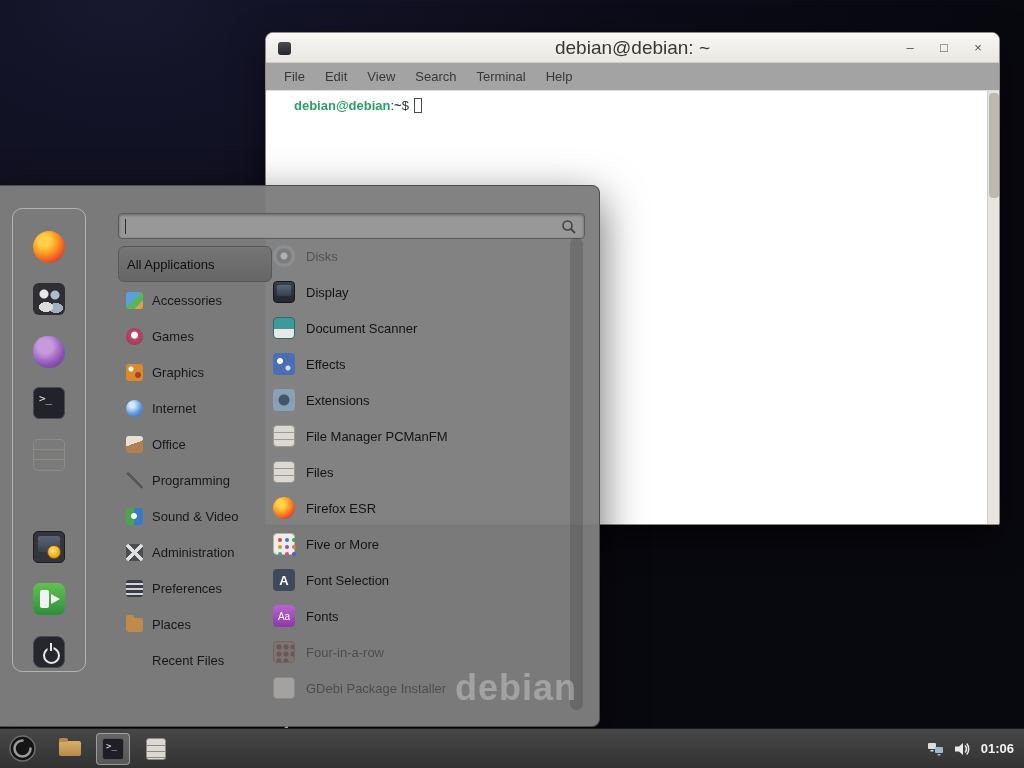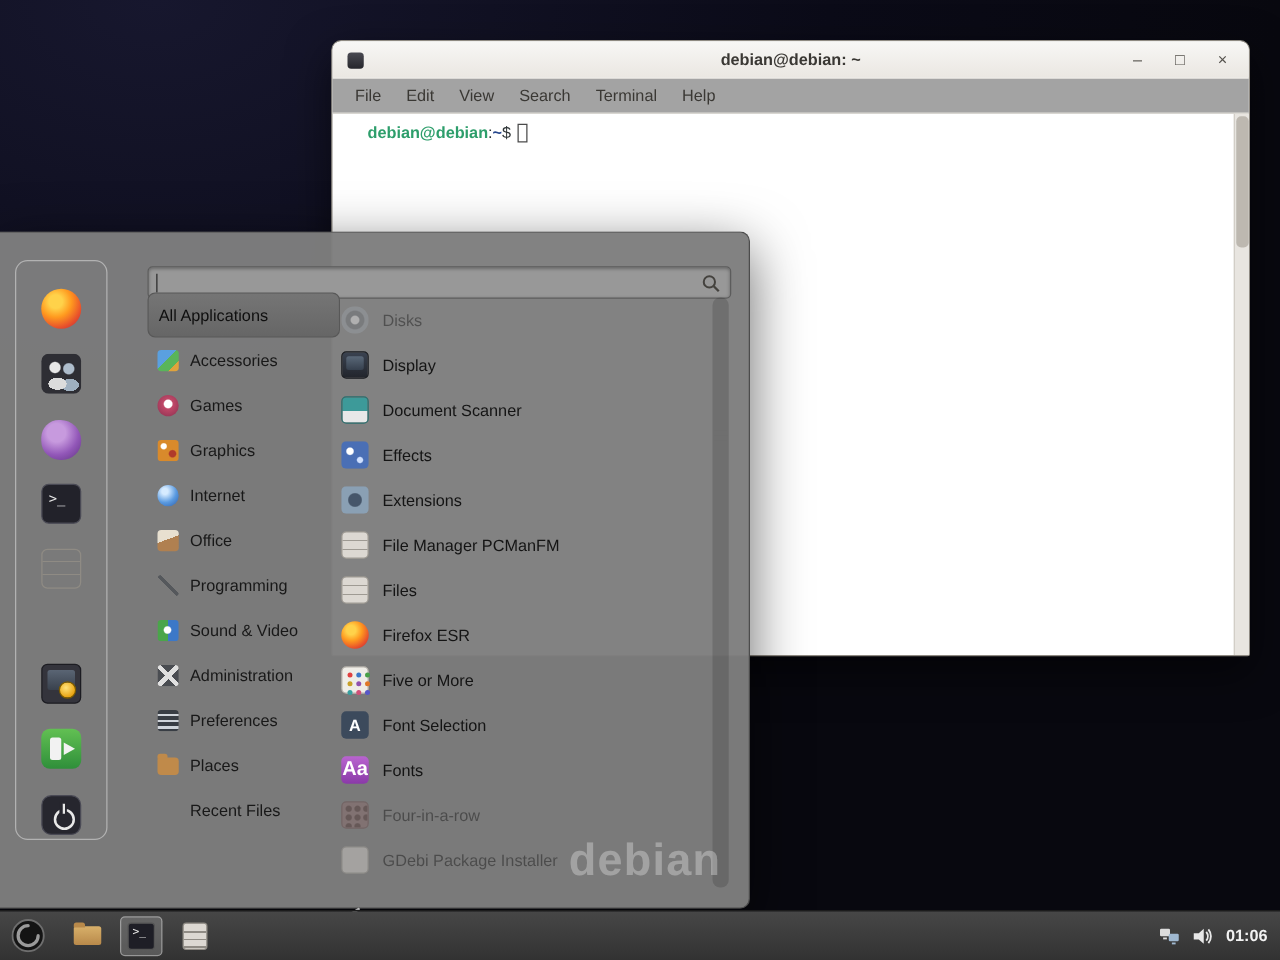--- a/index.html
+++ b/index.html
@@ -13,21 +13,21 @@
   .terminal {
     position:absolute; left:265px; top:32px; width:735px; height:493px;
     background:#ffffff; border:1px solid #8f8a82; border-radius:8px 8px 2px 2px;
     box-shadow:0 12px 34px rgba(0,0,0,.55); z-index:1;
   }
   .titlebar {
     height:30px; background:linear-gradient(#f8f7f5,#eae7e2);
     border-bottom:1px solid #d2cec7; border-radius:7px 7px 0 0;
     position:relative; display:flex; align-items:center; justify-content:center;
   }
-  .titlebar .title { font-weight:bold; font-size:13px; color:#3a3834; }
+  .titlebar .title { font-weight:normal; font-size:19px; color:#3a3834; }
   .title-appicon { position:absolute; left:12px; top:9px; width:13px; height:13px;
     background:linear-gradient(#4a4a52,#26262c); border-radius:3px; }
   .win-btns { position:absolute; right:12px; top:0; height:30px; display:flex; align-items:center; gap:16px; }
   .win-btn { width:18px; text-align:center; font-size:13px; color:#55524d; cursor:default; line-height:30px; }
   .menubar {
     height:28px; background:#a3a3a3; border-bottom:1px solid #e2dfd9;
     display:flex; align-items:center; padding-left:8px;
   }
   .menubar span { font-size:13px; color:#3a3834; padding:4px 10px; }
   .term-body { position:relative; height:433px; padding:7px 0 0 9px;
@@ -83,21 +83,21 @@
   .fi-power .pbar { position:absolute; left:15px; top:7px; width:2px; height:8px; background:#e8e8e8; }
 
   .searchbox { position:absolute; left:118px; top:27px; width:467px; height:26px;
     background:#989898; border:1px solid #5c5c5c; border-radius:4px;
     box-shadow:inset 0 1px 3px rgba(0,0,0,.35); }
   .searchbox input { position:absolute; left:8px; top:2px; width:430px; height:20px;
     background:transparent; border:none; outline:none; font-size:13px; color:#1c1c1c; }
   .search-caret { position:absolute; left:6px; top:5px; width:1px; height:15px; background:#2a2a2a; }
   .search-svg { position:absolute; right:7px; top:5px; }
 
-  .categories { position:absolute; left:118px; top:48px; width:154px; }
+  .categories { position:absolute; left:118px; top:60px; width:154px; }
   .cat-row { height:36px; display:flex; align-items:center; gap:9px; padding:0 8px;
     font-size:13px; color:#181818; border-radius:6px; cursor:pointer; }
   .cat-row.sel { background:linear-gradient(#757575,#666666); border:1px solid #585858; color:#0f0f0f; }
   .c-ic { width:17px; height:17px; border-radius:3px; flex:none; position:relative; }
   .c-spacer { width:17px; flex:none; }
   .ci-acc { background:linear-gradient(135deg,#5aa0e0 0 45%, #59b55a 45% 75%, #e0a33c 75%); }
   .ci-games { border-radius:50%; background:radial-gradient(circle at 50% 42%, #ffffff 0 3px, #c04868 4px, #8a3050 100%); }
   .ci-graphics { background:#d98a2b;
     background-image:radial-gradient(circle at 5px 5px, #fff 0 2px, transparent 3px),
                      radial-gradient(circle at 12px 11px, #b03a2a 0 2.5px, transparent 3.5px); }
@@ -136,21 +136,21 @@
   .ai-drawer { background:#dcd8d2; border:1px solid #9e9a93;
     background-image:linear-gradient(transparent 0 6px, #9e9a93 6px 7px, transparent 7px 13px, #9e9a93 13px 14px, transparent 14px); }
   .ai-firefox { border-radius:50%;
     background:radial-gradient(circle at 36% 32%, #ffd24a 0 18%, #ff9a1f 42%, #e8512b 70%, #b01e46 100%); }
   .ai-five { background:#efede7; border:1px solid #b8b4ad; }
   .ai-five::before { content:""; position:absolute; left:4px; top:4px; width:4px; height:4px; border-radius:50%;
     background:#e04040;
     box-shadow:7px 0 0 #3c78c8, 14px 0 0 #48a048, 0 7px 0 #c8a028, 7px 7px 0 #9050b0, 14px 7px 0 #e07828, 0 14px 0 #38a0a0, 7px 14px 0 #d05078, 14px 14px 0 #5858c8; }
   .ai-fontsel { background:#3c4a5c; color:#fff; font-size:13px; font-weight:bold;
     display:flex; align-items:center; justify-content:center; }
-  .ai-fonts { background:linear-gradient(#b964d0,#8a3aa8); color:#fff; font-size:16px; font-weight:bold;
+  .ai-fonts { background:linear-gradient(#b964d0,#8a3aa8); color:#fff; font-size:10px; font-weight:normal;
     display:flex; align-items:center; justify-content:center; }
   .ai-four { background:#8a6a6a; border:1px solid #6a4a4a;
     background-image:radial-gradient(circle at 5px 5px, #50302e 0 2px, transparent 3px),
                      radial-gradient(circle at 12px 5px, #50302e 0 2px, transparent 3px),
                      radial-gradient(circle at 19px 5px, #50302e 0 2px, transparent 3px),
                      radial-gradient(circle at 5px 12px, #50302e 0 2px, transparent 3px),
                      radial-gradient(circle at 12px 12px, #50302e 0 2px, transparent 3px),
                      radial-gradient(circle at 19px 12px, #50302e 0 2px, transparent 3px),
                      radial-gradient(circle at 5px 19px, #50302e 0 2px, transparent 3px),
                      radial-gradient(circle at 12px 19px, #50302e 0 2px, transparent 3px); }

